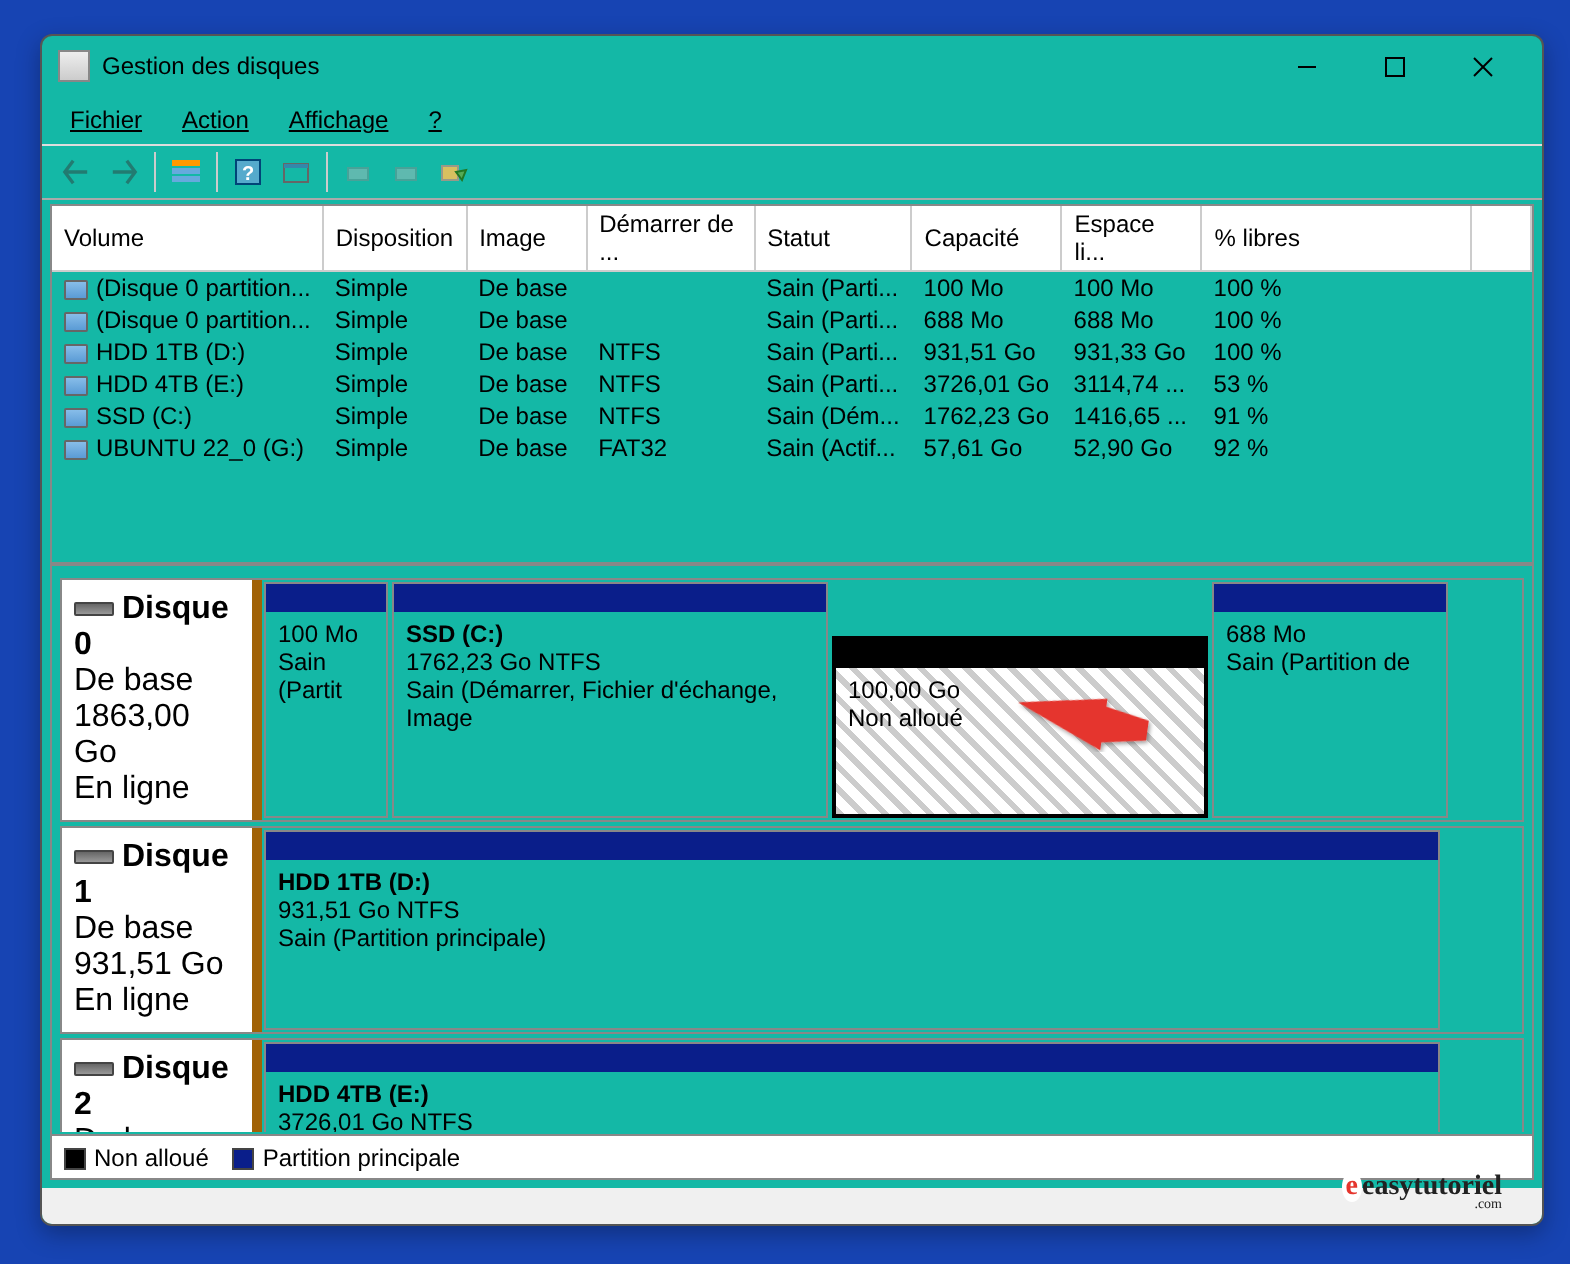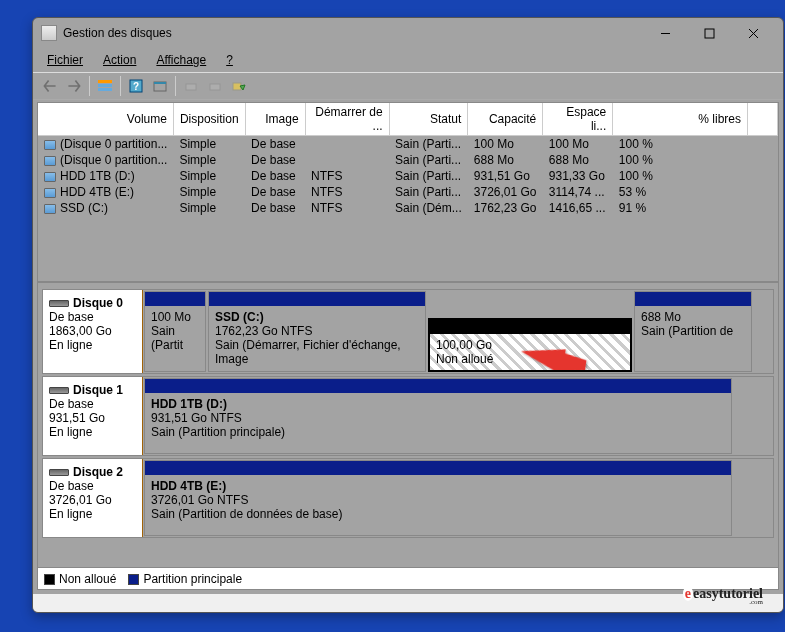--- a/index.html
+++ b/index.html
@@ -1,37 +1,37 @@
 <!DOCTYPE html>
 <html><head>
 <meta charset="utf-8">
 <style>
   * { box-sizing: border-box; }
   body { margin:0; font-family:"Segoe UI",Tahoma,sans-serif; font-size:12px; background:#1744b3; width:785px; height:632px; overflow:hidden; position:relative;}
-  .window { position:absolute; left:32px; top:17px; width:752px; height:596px; background:#a3a3a3; border:1px solid #555; border-radius:6px; box-shadow:0 4px 12px rgba(0,0,0,.3); overflow:hidden;}
+  .window { position:absolute; left:20px; top:17px; width:752px; height:596px; background:#14b8a6; border:1px solid #555; border-radius:6px; box-shadow:0 4px 12px rgba(0,0,0,.3); overflow:hidden;}
   .titlebar{display:flex;align-items:center;height:30px;padding:0 8px;}
   .titlebar-icon{width:16px;height:16px;margin-right:6px;display:inline-block;border:1px solid #888;background:linear-gradient(#eee,#ccc);}
   .title{flex:1;}
   .winbtn{width:44px;height:30px;display:flex;align-items:center;justify-content:center;}
   .winbtn svg{width:11px;height:11px;stroke:#000;stroke-width:1;fill:none;}
   .menubar{display:flex;gap:4px;padding:2px 6px;border-bottom:1px solid #ddd;}
   .menuitem{padding:3px 8px;text-decoration:underline;}
   .toolbar{display:flex;align-items:center;padding:2px 6px;gap:2px;border-bottom:1px solid #aaa;}
   .tb-btn{width:22px;height:22px;border:1px solid transparent;display:flex;align-items:center;justify-content:center;}
   .tb-sep{width:1px;height:20px;background:#ccc;margin:0 2px;}
   .content{position:absolute;top:80px;left:0;right:0;bottom:18px;border:1px solid #888;margin:4px;}
   .listview{height:180px;border-bottom:2px solid #888;overflow:hidden;}
   table{width:100%;border-collapse:collapse;font-size:12px;}
-  th{background:#fff;border:1px solid #ccc;border-top:none;text-align:right;padding:2px 6px;font-weight:normal;position:relative;}
+  th{background:#fff;border:1px solid #ccc;border-top:none;text-align:left;padding:2px 6px;font-weight:normal;position:relative;}
   th:first-child{border-left:none;}
   td{padding:1px 6px;white-space:nowrap;}
   .vol-icon{display:inline-block;width:12px;height:10px;background:linear-gradient(#87bde9,#5a9bd5);border:1px solid #666;margin-right:4px;vertical-align:middle;border-radius:1px;}
   .graphview{position:absolute;top:182px;left:0;right:0;bottom:23px;overflow:auto;padding:2px;}
   .disk-row{display:flex;border:1px solid #888;margin:2px;min-height:80px;}
-  .disk-label{width:100px;background:#fff;padding:6px;border-right:1px solid #a16207;font-size:12px;}
+  .disk-label{width:100px;background:#fff;padding:6px;border-right:5px solid #a16207;font-size:16px;}
   .disk-label .dico{display:inline-block;width:20px;height:7px;background:linear-gradient(#666,#999);border:1px solid #444;border-radius:1px;vertical-align:middle;margin-right:4px;}
   .parts{flex:1;display:flex;gap:0;}
   .part{border:1px solid #888;margin:1px;display:flex;flex-direction:column;overflow:hidden;}
   .part-hdr{height:14px;}
   .pri{background:#0a1e8a;}
   .unalloc-hdr{background:#000;}
   .part-body{flex:1;padding:4px 6px;font-size:12px;}
   .unalloc-body{background-image:repeating-linear-gradient(45deg,#ccc 0,#ccc 3px,#fff 3px,#fff 8px);}
   .selected-part{border:2px solid #000;position:relative;}
   .legend{position:absolute;bottom:0;left:0;right:0;height:22px;border-top:1px solid #888;display:flex;align-items:center;padding:0 6px;gap:12px;background:#fff;}
@@ -191,20 +191,31 @@
               <td><span class="vol-icon"></span>SSD (C:)</td>
               <td>Simple</td>
               <td>De base</td>
               <td>NTFS</td>
               <td>Sain (Dém...</td>
               <td>1762,23 Go</td>
               <td>1416,65 ...</td>
               <td>91 %</td>
               <td></td>
             </tr>
+            <tr>
+              <td><span class="vol-icon"></span>UBUNTU 22_0 (G:)</td>
+              <td>Simple</td>
+              <td>De base</td>
+              <td>FAT32</td>
+              <td>Sain (Actif...</td>
+              <td>57,61 Go</td>
+              <td>52,90 Go</td>
+              <td>92 %</td>
+              <td></td>
+            </tr>
           </tbody>
       </table>
     </div>
 
     <div class="graphview" id="graphview">
         <div class="disk-row">
           <div class="disk-label">
             <div><span class="dico"></span><b>Disque 0</b></div>
             <div>De base</div>
             <div>1863,00 Go</div>
@@ -212,21 +223,21 @@
           </div>
           <div class="parts">
             <div class="part" style="width: 62px;">
               <div class="part-hdr pri"></div>
               <div class="part-body">100 Mo<br>Sain (Partit</div>
             </div>
             <div class="part" style="width: 218px;">
               <div class="part-hdr pri"></div>
               <div class="part-body"><b>SSD  (C:)</b><br>1762,23 Go NTFS<br>Sain (Démarrer, Fichier d'échange, Image</div>
             </div>
-            <div class="part selected-part" style="width: 204px; position: relative; margin-top: 28px;">
+            <div class="part selected-part" style="width: 188px; position: relative; margin-top: 28px;">
               <div class="part-hdr unalloc-hdr"></div>
               <div class="part-body unalloc-body">100,00 Go<br>Non alloué</div>
               <div class="arrow" style="left: 90px; top: 26px;"><svg width="70" height="30">
                   <defs>
                     <filter id="s">
                       <feDropShadow dx="1" dy="1" stdDeviation="1" flood-opacity=".4"></feDropShadow>
                     </filter>
                   </defs>
                   <polygon points="0,10 44,2 44,6 66,10 66,20 44,24 44,28" fill="#e5362e" transform="rotate(8 35 15)" filter="url(#s)"></polygon>
                 </svg></div>

